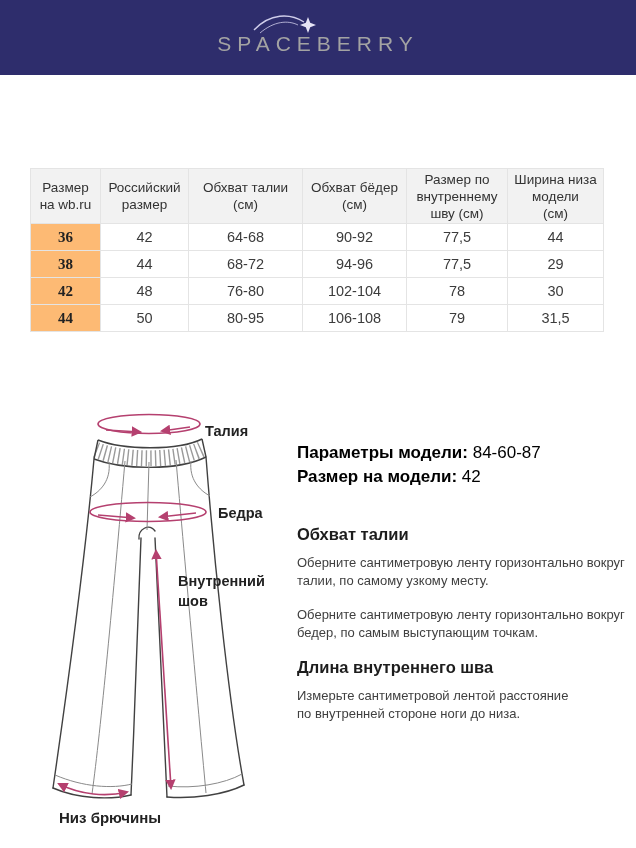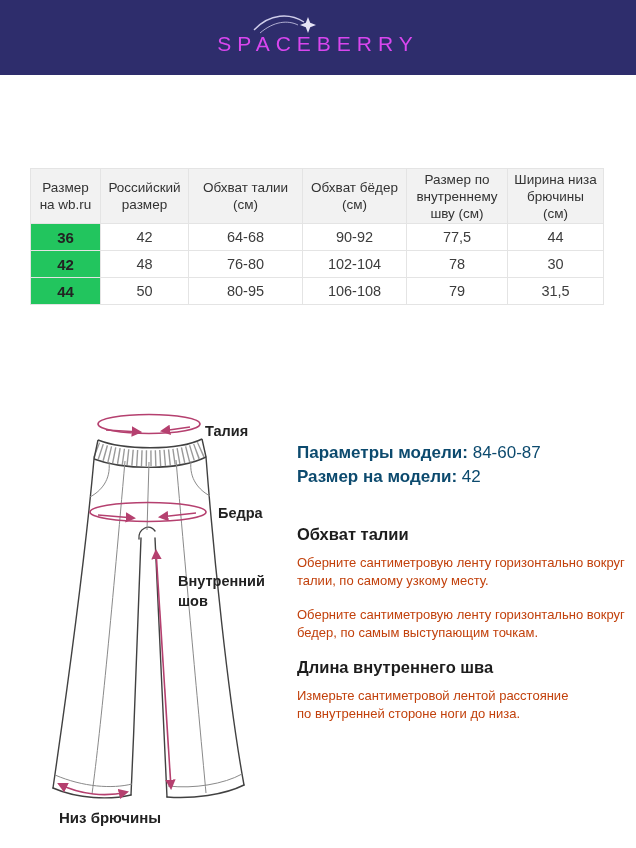--- a/index.html
+++ b/index.html
@@ -13,21 +13,21 @@
   }
   
   .header{
     position:absolute;
     top:0;left:0;
     width:636px;height:75px;
     background:#2e2d6c;
     display:flex;align-items:center;justify-content:center;
   }
   .brand{
-    color:#d946ef;
+    color:#a3a3a3;
     font-size:21px;
     font-weight:400;
     letter-spacing:6px;
     margin-top:12px;
   }
   .comet{
     position:absolute;
     left:250px;top:9px;
     width:74px;height:28px;
   }
@@ -53,24 +53,25 @@
     line-height:17px;
     white-space:pre-line;
   }
   .size-table td{
     font-size:14.5px;
     color:#3c3c3c;
     height:26px;
     background:#ffffff;
   }
   .size-table td.rowhead{
-    background:#22c55e;
+    background:#fdba74;
     font-weight:700;
     font-size:15px;
     color:#222222;
+    font-family:Liberation Serif, serif;
   }
   
   .diagram{
     position:absolute;
     left:28px;top:398px;
     width:262px;height:440px;
   }
   .diagram text{
     font-family:"Liberation Sans", sans-serif;
     font-size:14.5px;
@@ -80,35 +81,35 @@
   
   .info{
     position:absolute;
     left:297px;top:441px;
     width:330px;
     color:#222222;
   }
   .model-line{
     font-size:17px;
     line-height:24px;
-    color:#0c4a6e;
+    color:#000000;
   }
   .model-line .lbl{font-weight:700;}
   .section{margin-top:16px;}
   .section.first{margin-top:36px;}
   .section h3{
     font-size:16.5px;
     font-weight:700;
     margin:0 0 10px 0;
     color:#1d1d1d;
   }
   .section p{
     font-size:13px;
     line-height:18px;
-    color:#c2410c;
+    color:#404040;
     margin:0;
     white-space:pre-line;
   }
 </style>
 </head>
 <body>
 
 <div class="page">
 
   <div class="header">
@@ -136,32 +137,40 @@
         <th>Российский
 размер</th>
         <th>Обхват талии
 (см)</th>
         <th>Обхват бёдер
 (см)</th>
         <th>Размер по
 внутреннему
 шву (см)</th>
         <th>Ширина низа
-брючины
+модели
 (см)</th>
       </tr>
     </thead>
     <tbody>
       <tr>
         <td class="rowhead">36</td>
         <td>42</td>
         <td>64-68</td>
         <td>90-92</td>
         <td>77,5</td>
         <td>44</td>
+      </tr>
+      <tr>
+        <td class="rowhead">38</td>
+        <td>44</td>
+        <td>68-72</td>
+        <td>94-96</td>
+        <td>77,5</td>
+        <td>29</td>
       </tr>
       <tr>
         <td class="rowhead">42</td>
         <td>48</td>
         <td>76-80</td>
         <td>102-104</td>
         <td>78</td>
         <td>30</td>
       </tr>
       <tr>

